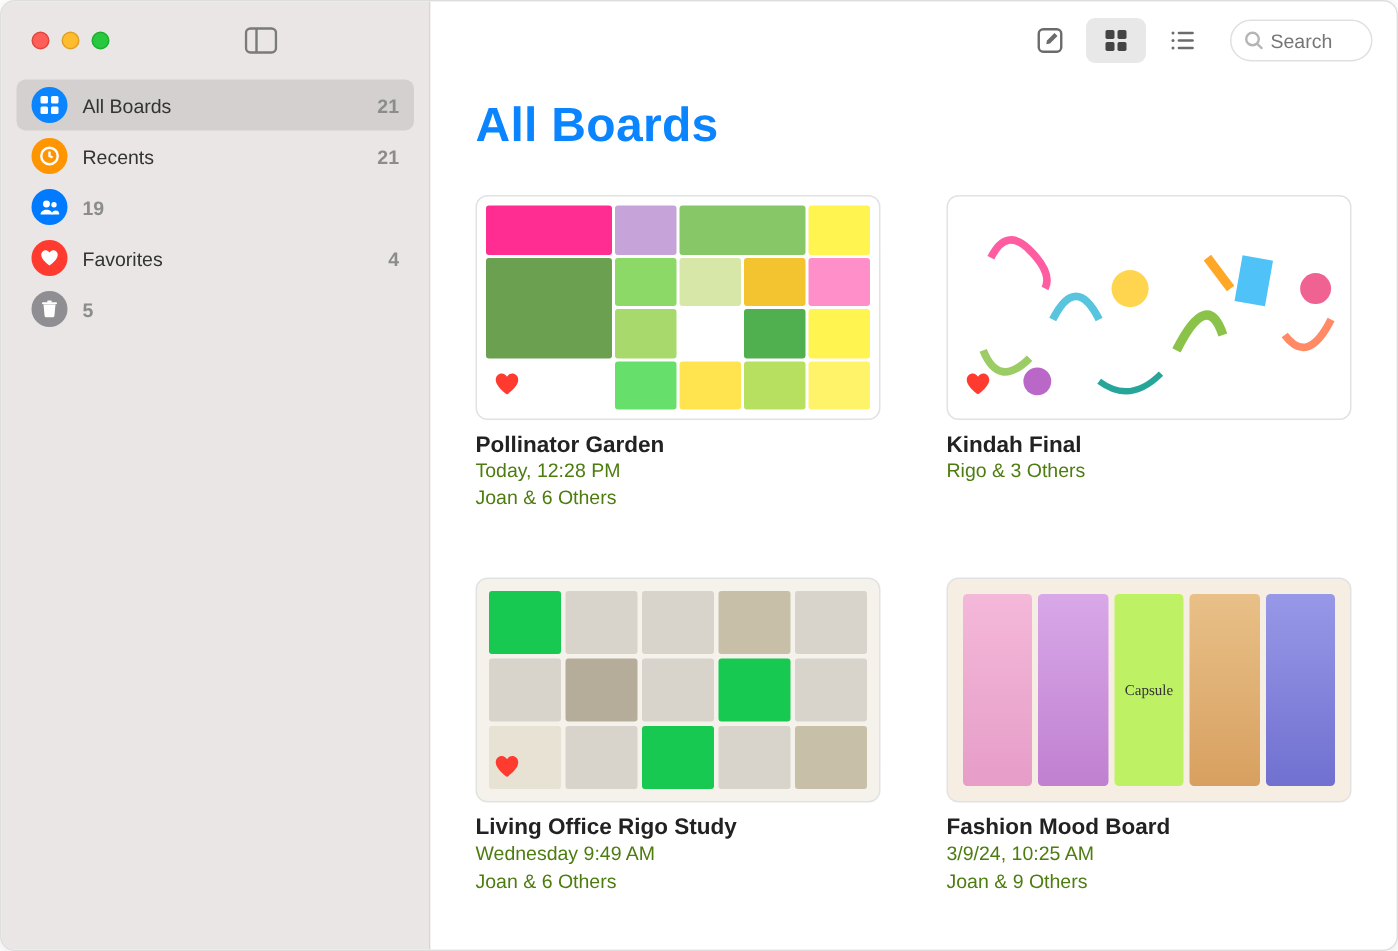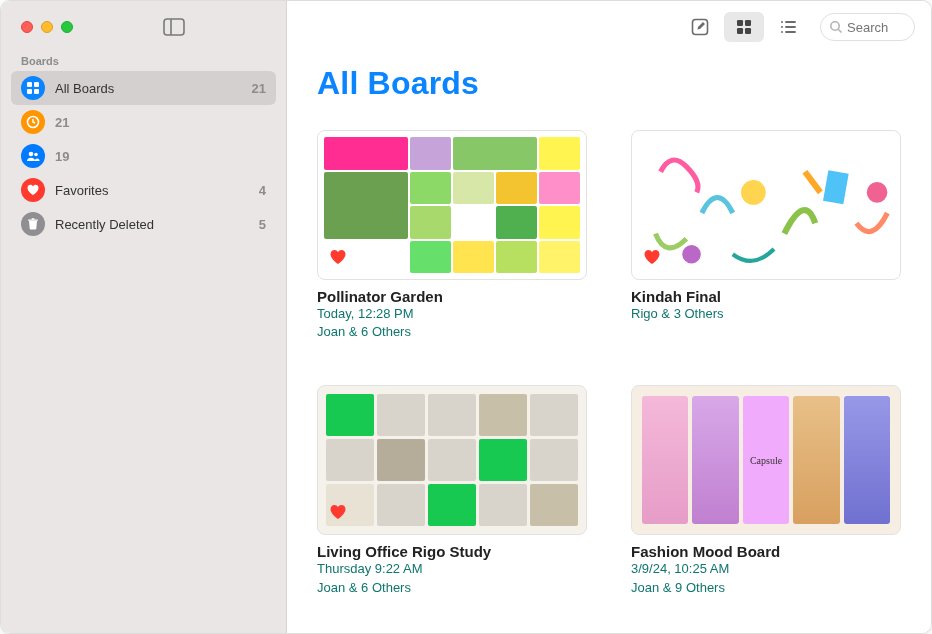--- a/index.html
+++ b/index.html
@@ -26,21 +26,21 @@
     .toolbar-btn.active { background: #e8e8e8; color: #444; }
     .search { display: flex; align-items: center; height: 28px; min-width: 95px; padding: 0 8px; color: #b5b5b5; font-size: 13px; border-radius: 14px; border: 1px solid #e0e0e0; margin-left: 8px; }
     .search input { border: none; outline: none; background: transparent; font-size: 13px; width: 56px; color: #555; }
     .content { flex: 1; padding: 12px 30px 0 30px; overflow: hidden; }
     .page-title { font-size: 32px; font-weight: 700; color: #0a84ff; margin-bottom: 28px; letter-spacing: 0.2px; }
     .grid { display: grid; grid-template-columns: 1fr 1fr; column-gap: 48px; row-gap: 44px; gap: 44px; }
     .card { width: 270px; }
     .thumb { position: relative; width: 270px; height: 150px; border: 1px solid #e2e2e2; border-radius: 8px; background: #fafafa; overflow: hidden; }
     .heart { position: absolute; bottom: 8px; left: 10px; color: #ff3b30; }
     .card-title { font-size: 15px; font-weight: 600; color: #222; margin-top: 8px; }
-    .card-sub { font-size: 13px; color: #0f766e; line-height: 1.4; }
+    .card-sub { font-size: 13px; color: #4d7c0f; line-height: 1.4; }
 
     
     .t1 { display: grid; grid-template-columns: repeat(6, 1fr); grid-template-rows: repeat(4, 1fr); gap: 2px; padding: 6px; background: #fff; }
     .t1 div { border-radius: 2px; }
     .t2 { background: linear-gradient(135deg, #fff 0%, #fff 100%); }
     .t2 .scribbles { position: absolute; inset: 8px; }
     .t3 { display: grid; grid-template-columns: repeat(5, 1fr); grid-template-rows: repeat(3, 1fr); gap: 3px; padding: 8px; background: #f5f2ec; }
     .t3 div { background: #d8d4cb; border-radius: 2px; }
     .t4 { background: #f7eee3; display:flex; gap:4px; padding:10px; }
     .t4 .col { flex:1; border-radius:3px; }
@@ -59,21 +59,20 @@
         <div class="dot dot-green"></div>
       </div>
       <div class="sidebar-toggle">
         <svg width="22" height="18" viewBox="0 0 22 18" fill="none" stroke="currentColor" stroke-width="1.6">
           <rect x="1" y="1" width="20" height="16" rx="3"></rect>
           <line x1="8" y1="1" x2="8" y2="17"></line>
         </svg>
       </div>
     </div>
 
-    <div class="section-header">Boards</div>
 
     <ul class="sidebar-list">
 
       <li class="sidebar-item selected">
         <span class="icon" style="background:#0a84ff">
           <svg width="14" height="14" viewBox="0 0 14 14" fill="#fff">
               <rect x="1" y="1" width="5" height="5" rx="1"></rect>
               <rect x="8" y="1" width="5" height="5" rx="1"></rect>
               <rect x="1" y="8" width="5" height="5" rx="1"></rect>
               <rect x="8" y="8" width="5" height="5" rx="1"></rect>
@@ -83,20 +82,21 @@
         <span class="count">21</span>
       </li>
 
       <li class="sidebar-item">
         <span class="icon" style="background:#ff9500">
           <svg width="14" height="14" viewBox="0 0 14 14" fill="none" stroke="#fff" stroke-width="1.6">
               <circle cx="7" cy="7" r="5.5"></circle>
               <path d="M7 4v3l2 1"></path>
             </svg>
         </span>
+        <span class="label">Recents</span>
         <span class="count">21</span>
       </li>
 
       <li class="sidebar-item">
         <span class="icon" style="background:#007aff">
           <svg width="14" height="14" viewBox="0 0 14 14" fill="#fff">
               <circle cx="5" cy="5" r="2.3"></circle>
               <circle cx="10" cy="5.5" r="1.8"></circle>
               <path d="M1 12c0-2 2-3.2 4-3.2s4 1.2 4 3.2z"></path>
               <path d="M8.5 12c0-1.6 1.2-2.6 2.7-2.6s2.3 1 2.3 2.6z"></path>
@@ -116,21 +116,20 @@
       </li>
 
       <li class="sidebar-item">
         <span class="icon" style="background:#8e8e93">
           <svg width="14" height="14" viewBox="0 0 14 14" fill="#fff">
               <path d="M3 4h8l-.7 7.5c-.05.55-.5 1-1.05 1H4.75c-.55 0-1-.45-1.05-1L3 4z"></path>
               <rect x="2" y="2.5" width="10" height="1.3" rx="0.6"></rect>
               <rect x="5.5" y="1.3" width="3" height="1.5" rx="0.5"></rect>
             </svg>
         </span>
-        <span class="label">Recently Deleted</span>
         <span class="count">5</span>
       </li>
 
     </ul>
   </aside>
 
   <main class="main">
     <div class="toolbar">
       <div class="toolbar-btn">
         <svg width="20" height="20" viewBox="0 0 20 20" fill="none" stroke="currentColor" stroke-width="1.6">
@@ -243,29 +242,29 @@
               <div style="background:#17c950"></div>
               <div></div>
               <div style="background:#c8bfa8"></div>
             <span class="heart">
               <svg width="20" height="20" viewBox="0 0 20 20" fill="currentColor">
                   <path d="M10 17S2.5 12 2.5 7.2C2.5 4.6 4.5 3 6.5 3c1.5 0 2.8.9 3.5 2.2C10.7 3.9 12 3 13.5 3c2 0 4 1.6 4 4.2C17.5 12 10 17 10 17z"></path>
                 </svg>
             </span>
           </div>
           <div class="card-title">Living Office Rigo Study</div>
-          <div class="card-sub">Thursday 9:22 AM</div>
+          <div class="card-sub">Wednesday 9:49 AM</div>
           <div class="card-sub">Joan &amp; 6 Others</div>
         </div>
 
         <div class="card">
           <div class="thumb t4">
             <div class="col" style="background:linear-gradient(180deg,#f4b8d9,#e69dc8)"></div>
             <div class="col" style="background:linear-gradient(180deg,#d8a8e8,#c080d0)"></div>
-            <div class="col" style="background:#f0abfc;display:flex;align-items:center;justify-content:center;font-family:cursive;font-size:10px;color:#333">Capsule</div>
+            <div class="col" style="background:#bef264;display:flex;align-items:center;justify-content:center;font-family:cursive;font-size:10px;color:#333">Capsule</div>
             <div class="col" style="background:linear-gradient(180deg,#e8c088,#d8a060)"></div>
             <div class="col" style="background:linear-gradient(180deg,#9898e8,#7070d0)"></div>
           </div>
           <div class="card-title">Fashion Mood Board</div>
           <div class="card-sub">3/9/24, 10:25 AM</div>
           <div class="card-sub">Joan &amp; 9 Others</div>
         </div>
 
       </div>
     </div>

